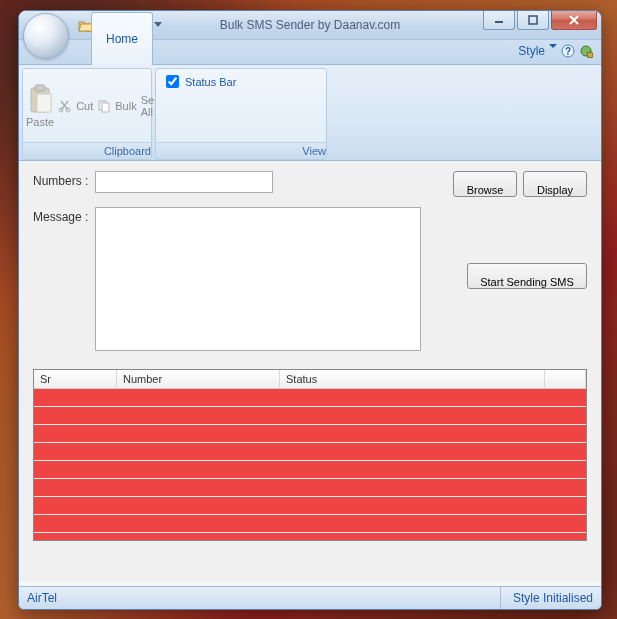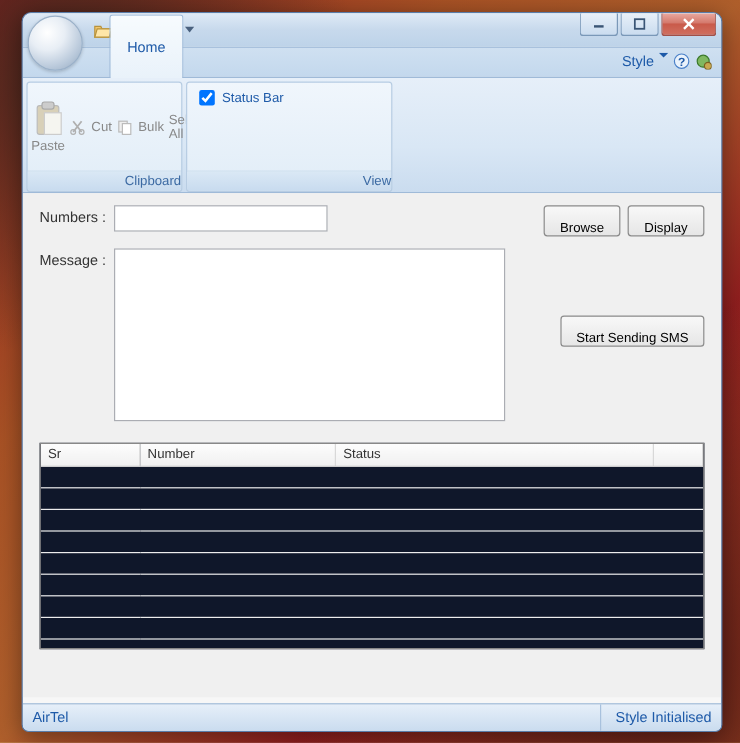--- a/index.html
+++ b/index.html
@@ -244,21 +244,21 @@
   font-size: 12px;
   padding: 2px;
 }
 .start-btn {
   min-width: 120px;
   height: 26px;
 }
 .table-wrap {
   margin-top: 18px;
   border: 1px solid #888;
-  background: #0f172a;
+  background: #ef4444;
   height: 170px;
   overflow: hidden;
 }
 table {
   width: 100%;
   border-collapse: collapse;
   font-size: 11px;
 }
 th {
   text-align: left;
@@ -326,20 +326,21 @@
             <rect x="4" y="2" width="6" height="3" fill="#ddd" stroke="#888"></rect>
             <rect x="4" y="9" width="6" height="4" fill="#fff" stroke="#888"></rect>
           </svg>
       </div>
       <div class="qat-btn" style="margin-left:6px;">
         <svg width="8" height="6" viewBox="0 0 8 6">
             <path d="M0 0 L8 0 L4 5 Z" fill="#4a617e"></path>
           </svg>
       </div>
     </div>
+    <div class="app-title">Bulk SMS Sender by Daanav.com</div>
     <div class="winbtns">
       <div class="winbtn">
         <svg width="10" height="8">
             <rect x="1" y="5" width="8" height="2" fill="#3a5575"></rect>
           </svg>
       </div>
       <div class="winbtn">
         <svg width="10" height="10">
             <rect x="1" y="1" width="8" height="8" fill="none" stroke="#3a5575" stroke-width="1.5"></rect>
           </svg>

